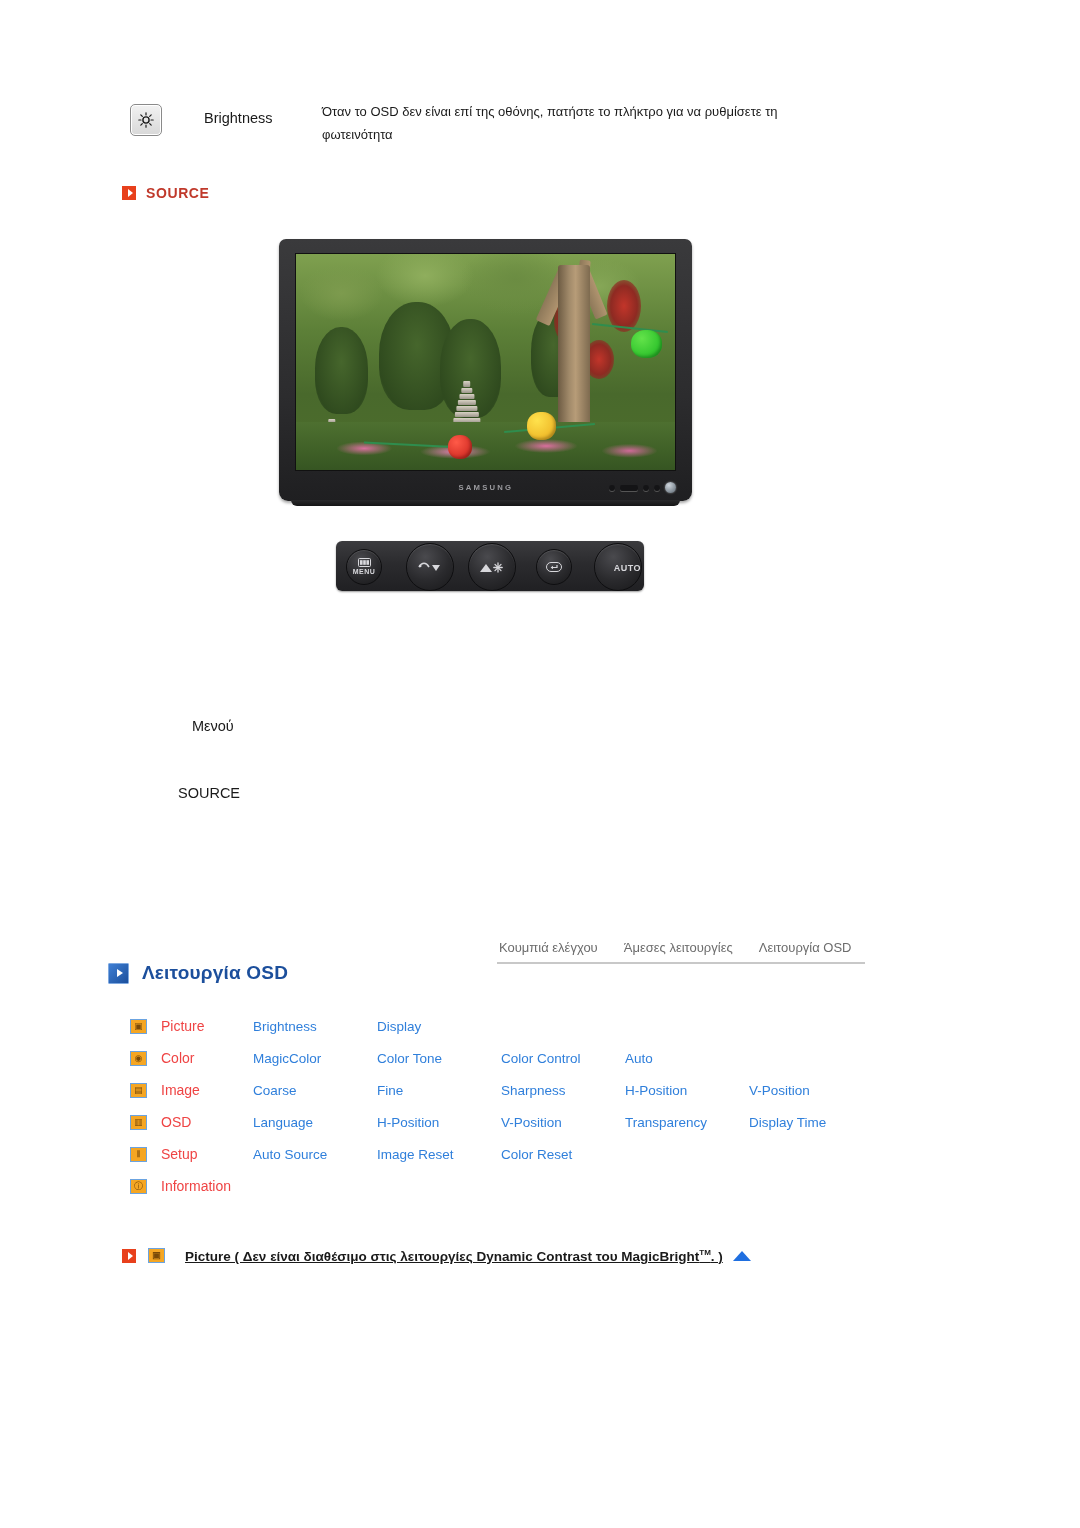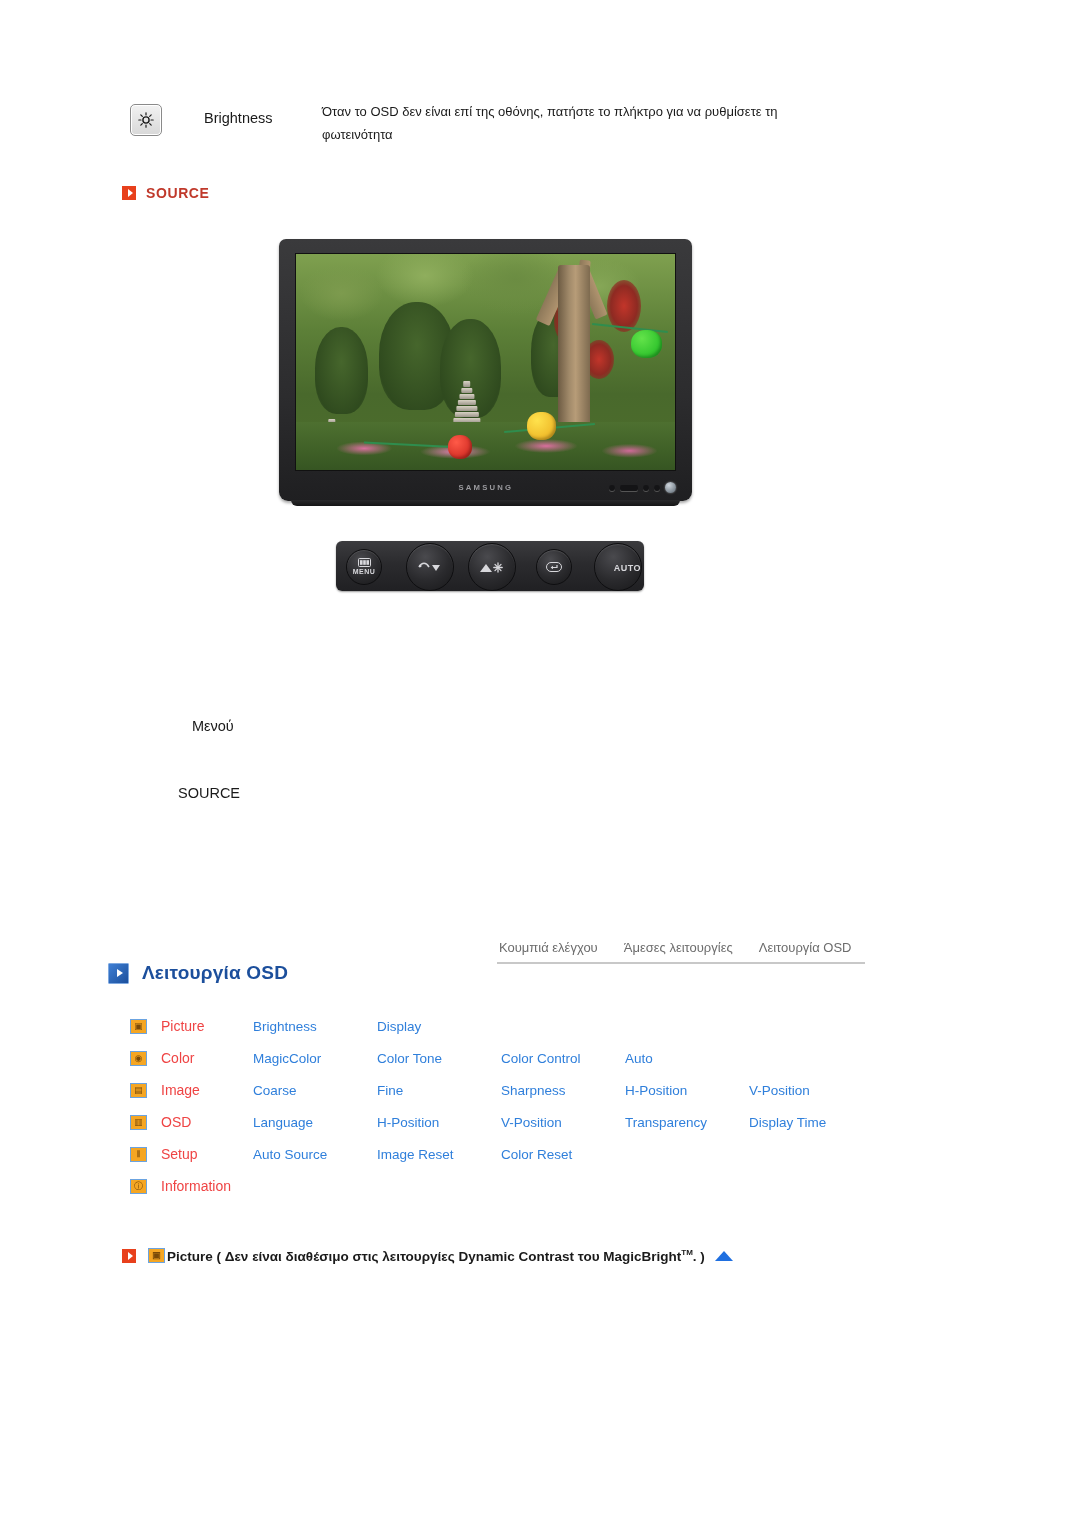--- a/index.html
+++ b/index.html
@@ -420,21 +420,21 @@
     position: absolute;
     left: 122px;
     top: 1248px;
     display: flex;
     align-items: center;
     font-size: 13.5px;
     font-weight: bold;
     color: #1a1a1a;
   }
   .footnote .osd-icon { margin-left: 12px; }
-  .footnote .ftxt { margin-left: 2px; }
+  .footnote .ftxt { margin-left: 20px; text-decoration: underline; }
   .footnote sup { font-size: 8px; vertical-align: super; }
   .up-triangle {
     margin-left: 10px;
     width: 0; height: 0;
     border-left: 9px solid transparent;
     border-right: 9px solid transparent;
     border-bottom: 10px solid #1f6fe0;
   }
 </style>
 </head>

